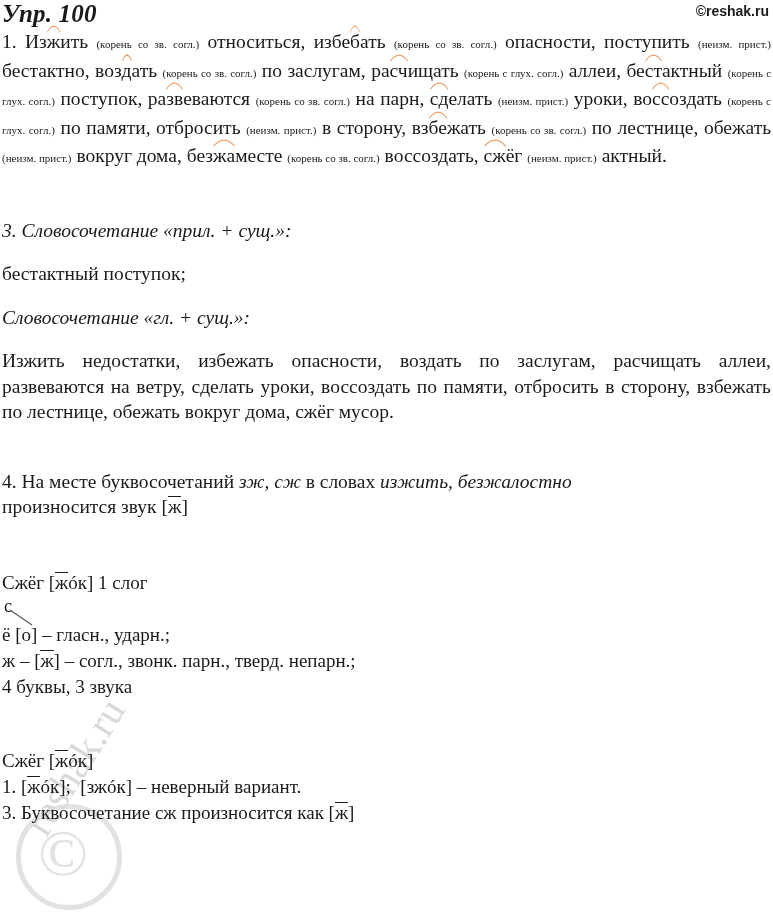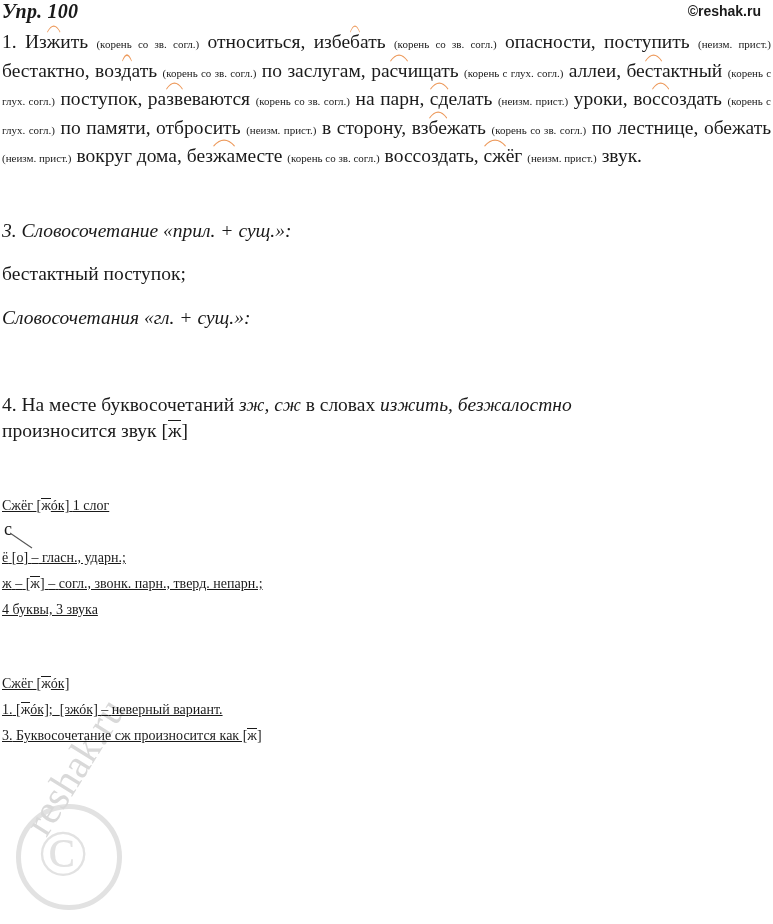--- a/index.html
+++ b/index.html
@@ -28,26 +28,26 @@
   .header {
     position: relative;
     height: 26px;
   }
   .ex-title {
     position: absolute;
     left: 2px;
     top: 0px;
     font-weight: bold;
     font-style: italic;
-    font-size: 20px;
+    font-size: 25px;
     letter-spacing: .2px;
   }
   .site-mark {
     position: absolute;
-    right: 12px;
+    right: 4px;
     top: 3px;
     font-family: "Liberation Sans", "DejaVu Sans", sans-serif;
     font-weight: bold;
     font-size: 14px;
     color: #1a1a1a;
     padding-left: 44px;
   }
 
   
   .block {
@@ -98,21 +98,21 @@
   .sec {
     margin: 0 2px;
   }
   .sec-3 { margin-top: 46px; }
   .line { margin: 0; padding: 0; }
   .gap-sm { height: 18px; }
 
   .sec-4 { margin-top: 44px; }
   .sec-5 { margin-top: 50px; }
 
-  .phon-line { font-size: 14px; line-height: 26px; text-decoration: underline; }
+  .phon-line { font-size: 19px; line-height: 26px; }
 
   
   .connector-wrap {
     position: relative;
     height: 26px;
   }
   .connector-wrap .c-letter {
     position: absolute;
     left: 2px;
     top: 0;
@@ -249,30 +249,31 @@
       <span>вокруг дома,</span>
       <span>без</span><span class="arc"><svg class="arc-svg" viewBox="0 0 40 12" preserveAspectRatio="none">
             <path d="M1 11 Q20 -2 39 11"></path>
           </svg><span>жа</span></span><span>месте</span>
       <span class="small">(корень со зв. согл.)</span>
       <span>воссоздать,</span>
       <span class="arc"><svg class="arc-svg" viewBox="0 0 40 12" preserveAspectRatio="none">
             <path d="M1 11 Q20 -2 39 11"></path>
           </svg><span>сж</span></span><span>ёг</span>
       <span class="small">(неизм. прист.)</span>
-      <span>звук.</span>
+      <span>актный.</span>
     </div>
 
     <div class="sec sec-3">
       <div class="block line ital">3. Словосочетание «прил. + сущ.»:</div>
       <div class="gap-sm"></div>
       <div class="block line">бестактный поступок;</div>
       <div class="gap-sm"></div>
-      <div class="block line ital">Словосочетания «гл. + сущ.»:</div>
+      <div class="block line ital">Словосочетание «гл. + сущ.»:</div>
       <div class="gap-sm"></div>
+      <div class="block">Изжить недостатки, избежать опасности, воздать по заслугам, расчищать аллеи, развеваются на ветру, сделать уроки, воссоздать по памяти, отбросить в сторону, взбежать по лестнице, обежать вокруг дома, сжёг мусор.</div>
     </div>
 
     <div class="sec sec-4">
       <div class="block"><span>4. На месте буквосочетаний</span>
         <span class="ital">зж,</span>
         <span class="ital">сж</span>
         <span>в словах</span>
         <span class="ital">изжить,</span>
         <span class="ital">безжалостно</span>
       </div>

